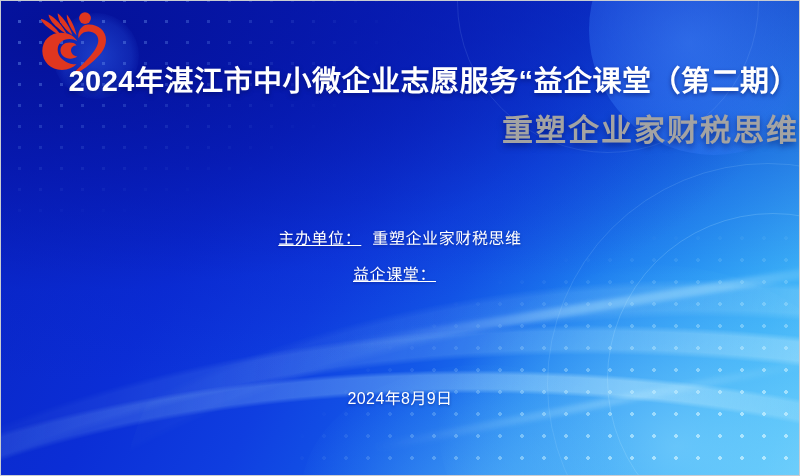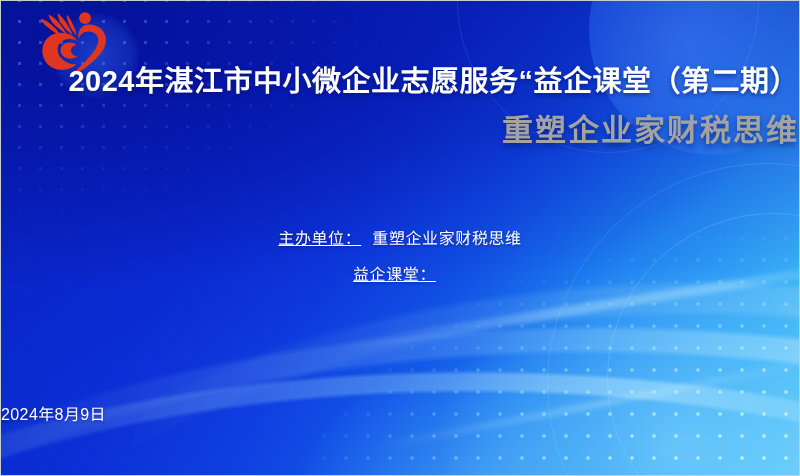--- a/index.html
+++ b/index.html
@@ -192,21 +192,22 @@
     letter-spacing:.6px;
     text-decoration:underline;
   }
   .org-value{
     text-align:left;
     letter-spacing:.6px;
   }
 
   #event-date{
     position:absolute;
-    left:0;right:0;top:400px;
+    left:0;right:0;top:384px;
+    text-align:center;
     font-size:16px;
     color:#ffffff;
     letter-spacing:.4px;
     text-shadow:0 1px 3px rgba(2,12,90,.45);
     white-space:nowrap;
   }
 </style>
 </head>
 <body>
 

